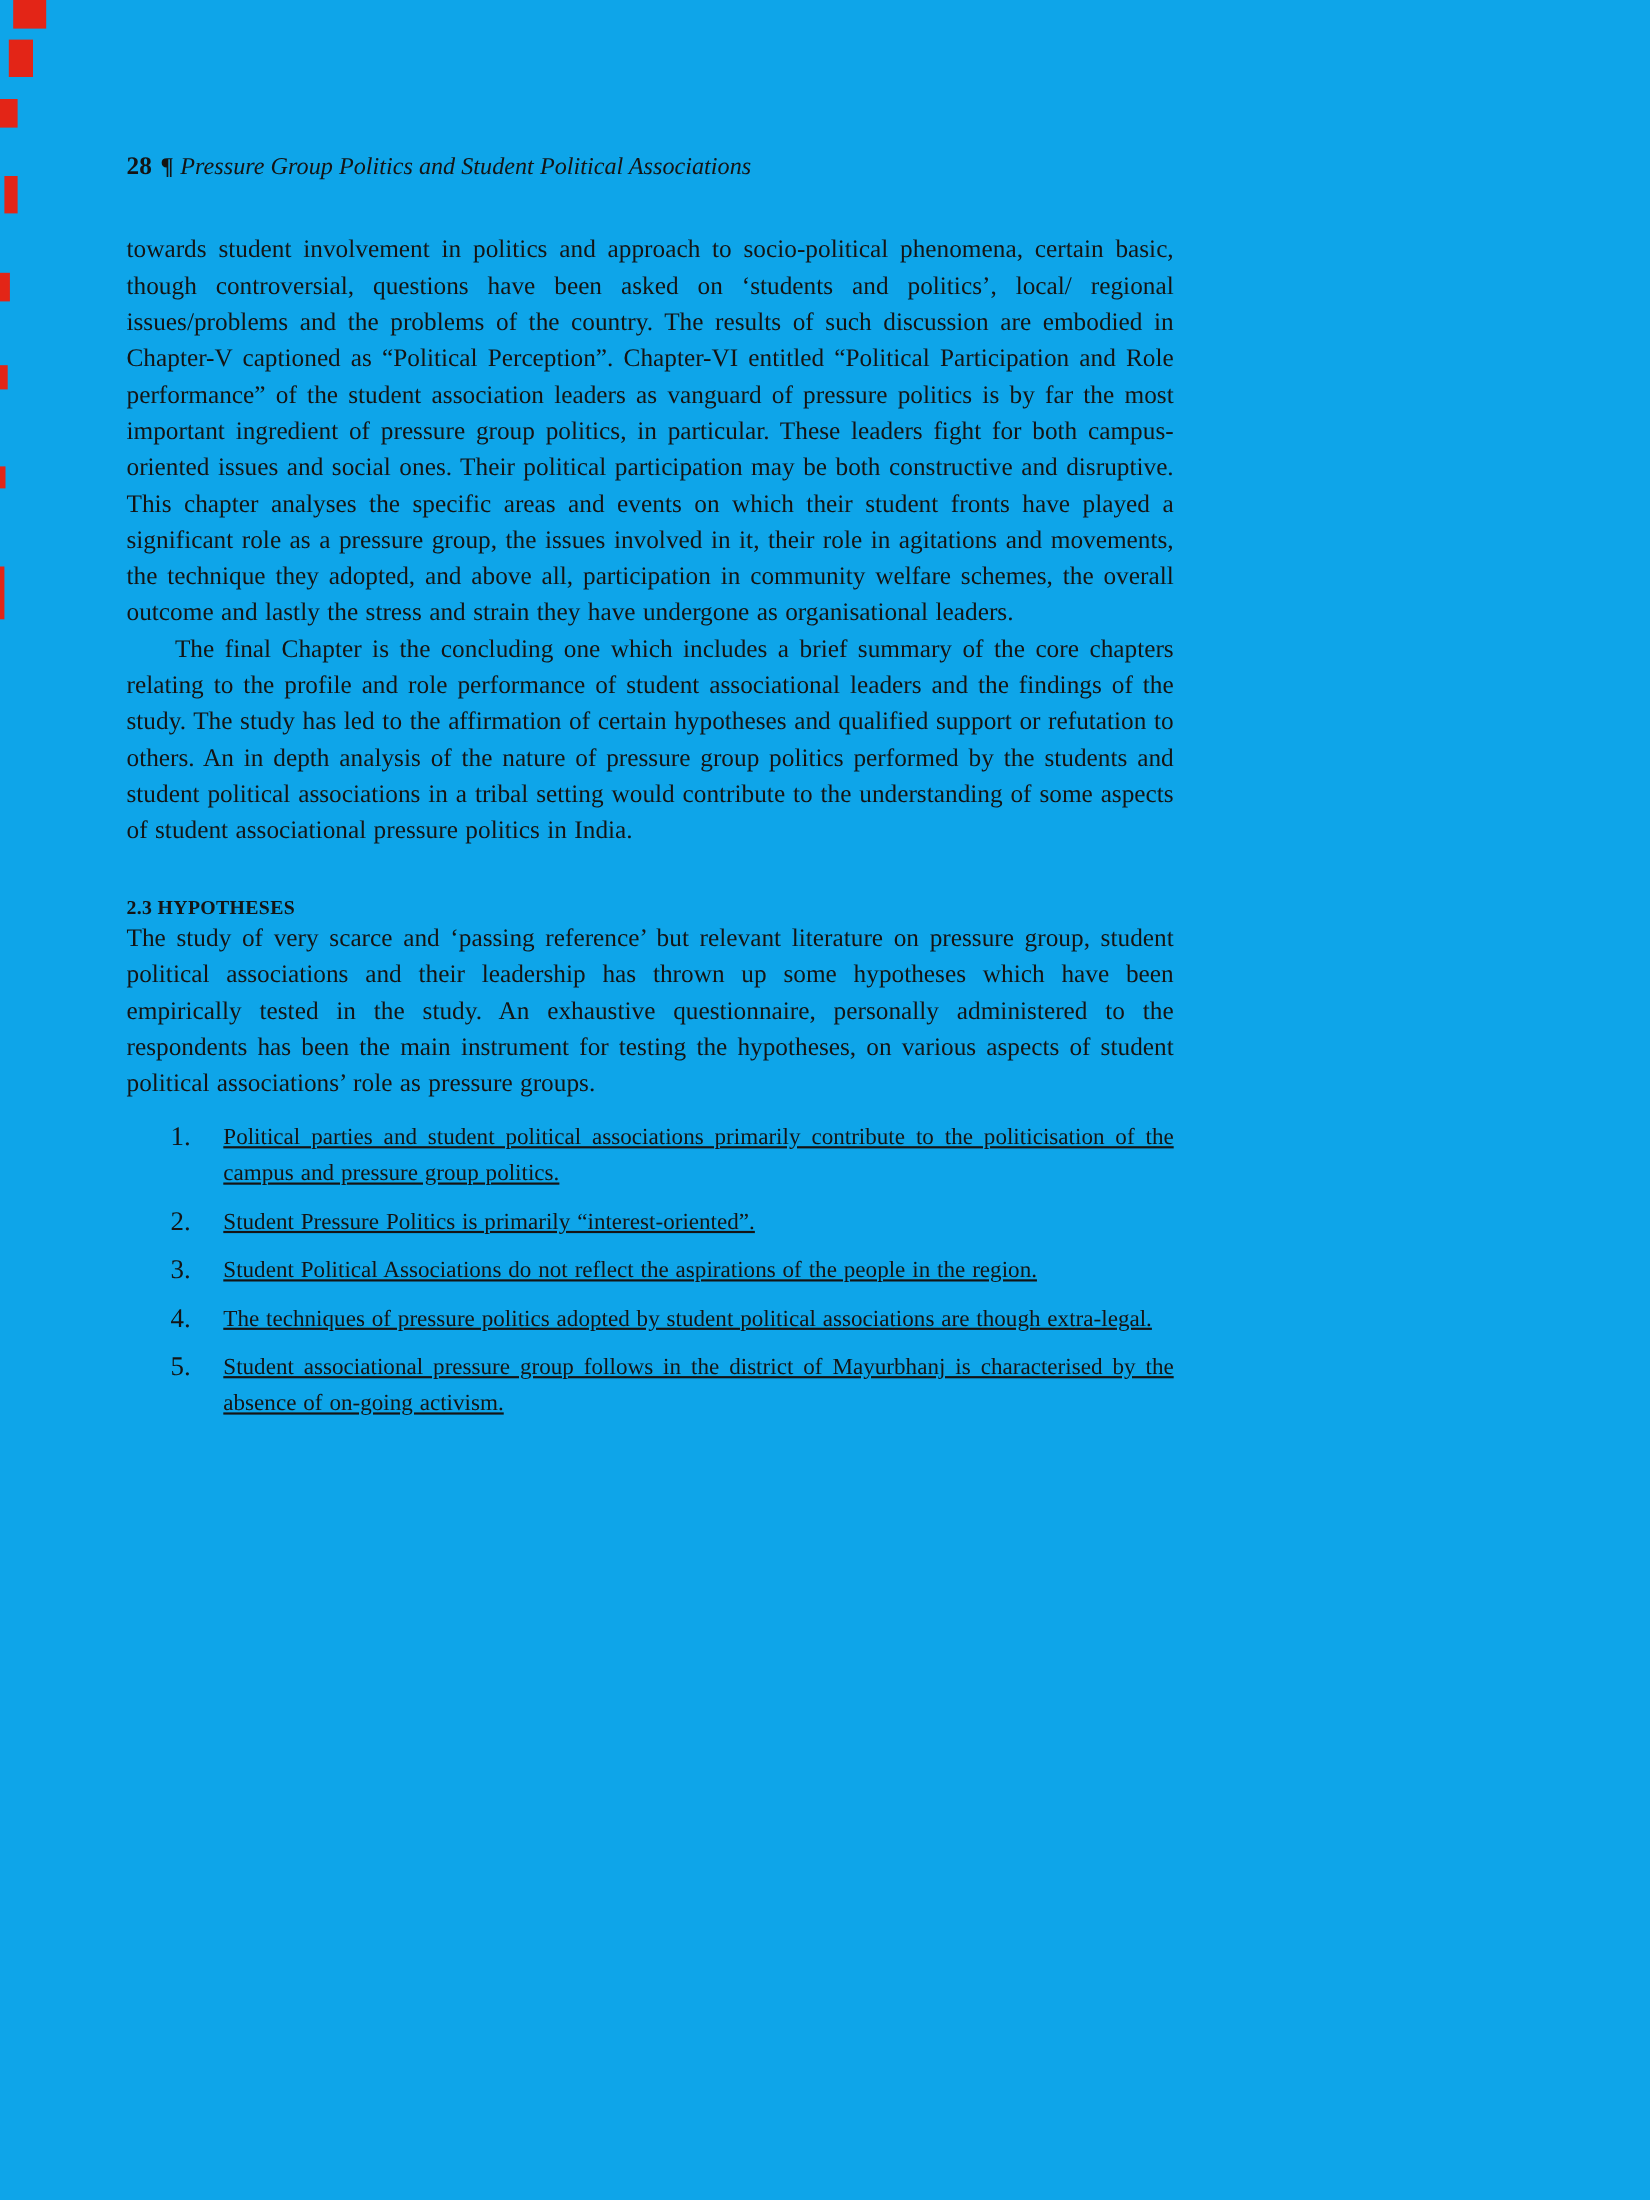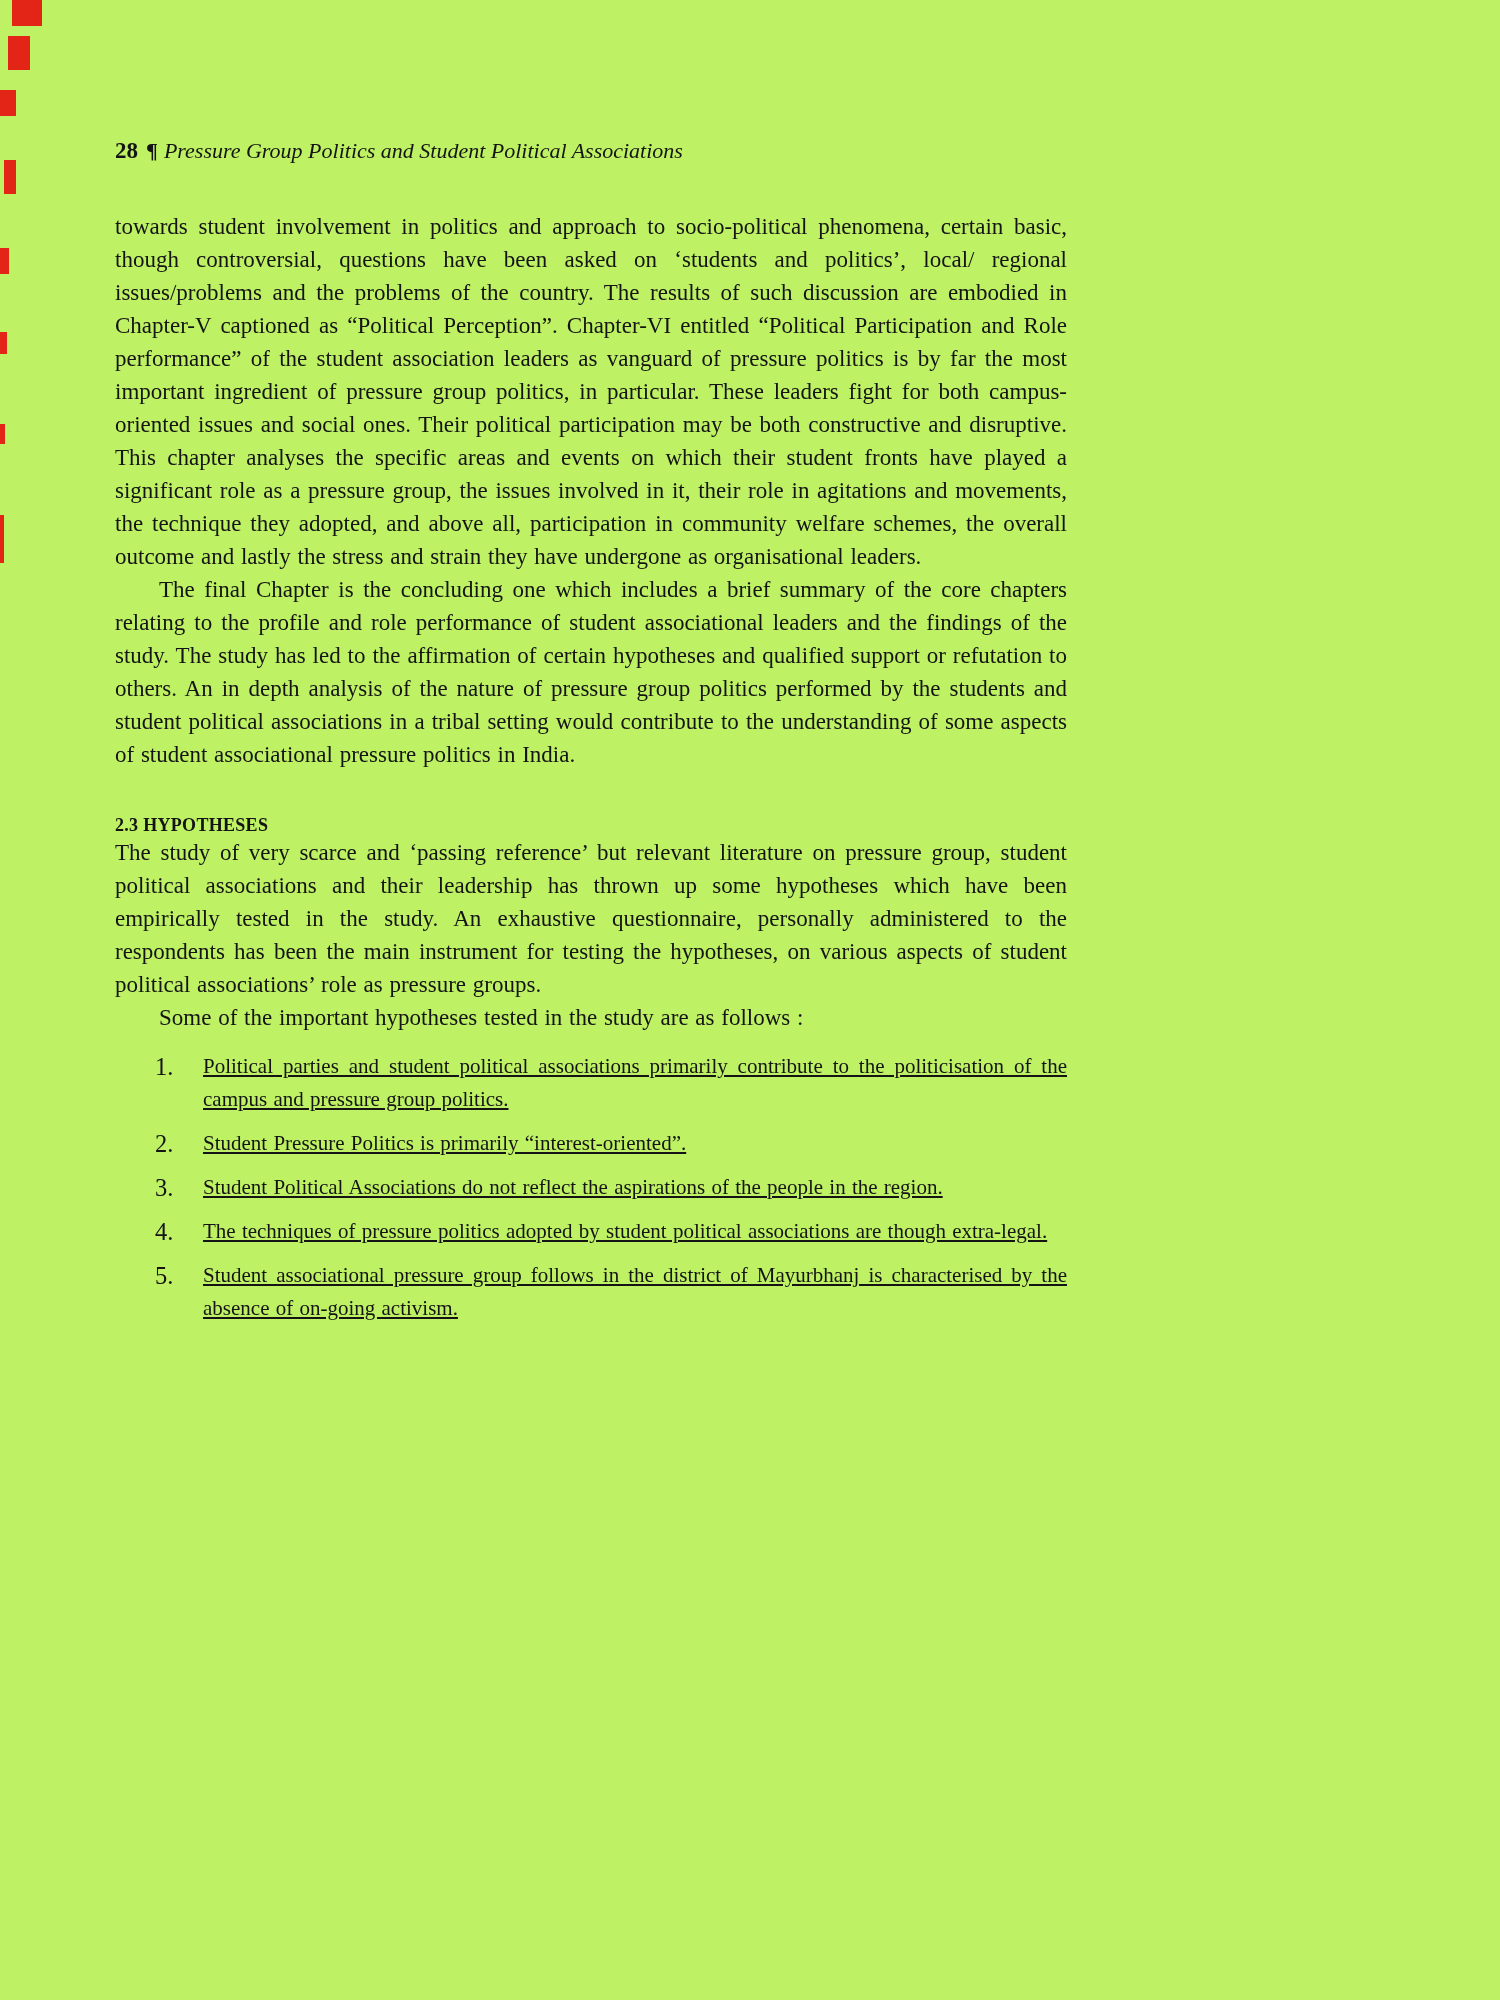--- a/index.html
+++ b/index.html
@@ -4,21 +4,21 @@
 <style>
   html, body {
     margin: 0;
     padding: 0;
     background: #ffffff;
   }
   .page {
     position: relative;
     width: 1500px;
     height: 2000px;
-    background: #bef264;
+    background: #0ea5e9;
     font-family: "Liberation Serif", "DejaVu Serif", serif;
     color: #141414;
     overflow: hidden;
   }
   
   .scan-mark {
     position: absolute;
     background: #e32517;
   }
   .m1 { left: 12px; top: 0;    width: 30px; height: 26px; }
@@ -124,21 +124,20 @@
 
     <div class="body-block">
       <p class="body-par">towards student involvement in politics and approach to socio-political phenomena, certain basic, though controversial, questions have been asked on ‘students and politics’, local/ regional issues/problems and the problems of the country. The results of such discussion are embodied in Chapter-V captioned as “Political Perception”. Chapter-VI entitled “Political Participation and Role performance” of the student association leaders as vanguard of pressure politics is by far the most important ingredient of pressure group politics, in particular. These leaders fight for both campus-oriented issues and social ones. Their political participation may be both constructive and disruptive. This chapter analyses the specific areas and events on which their student fronts have played a significant role as a pressure group, the issues involved in it, their role in agitations and movements, the technique they adopted, and above all, participation in community welfare schemes, the overall outcome and lastly the stress and strain they have undergone as organisational leaders.</p>
       <p class="body-par indent">The final Chapter is the concluding one which includes a brief summary of the core chapters relating to the profile and role performance of student associational leaders and the findings of the study. The study has led to the affirmation of certain hypotheses and qualified support or refutation to others. An in depth analysis of the nature of pressure group politics performed by the students and student political associations in a tribal setting would contribute to the understanding of some aspects of student associational pressure politics in India.</p>
     </div>
 
     <div class="section-heading">2.3 HYPOTHESES</div>
 
     <p class="body-par after-heading">The study of very scarce and ‘passing reference’ but relevant literature on pressure group, student political associations and their leadership has thrown up some hypotheses which have been empirically tested in the study. An exhaustive questionnaire, personally administered to the respondents has been the main instrument for testing the hypotheses, on various aspects of student political associations’ role as pressure groups.</p>
 
-    <p class="body-par indent list-intro">Some of the important hypotheses tested in the study are as follows :</p>
 
     <div class="hyp-list">
       <div class="hyp-item">
         <span class="hyp-num">1.</span>
         <span class="hyp-text">Political parties and student political associations primarily contribute to the politicisation of the campus and pressure group politics.</span>
       </div>
       <div class="hyp-item">
         <span class="hyp-num">2.</span>
         <span class="hyp-text">Student Pressure Politics is primarily “interest-oriented”.</span>
       </div>

